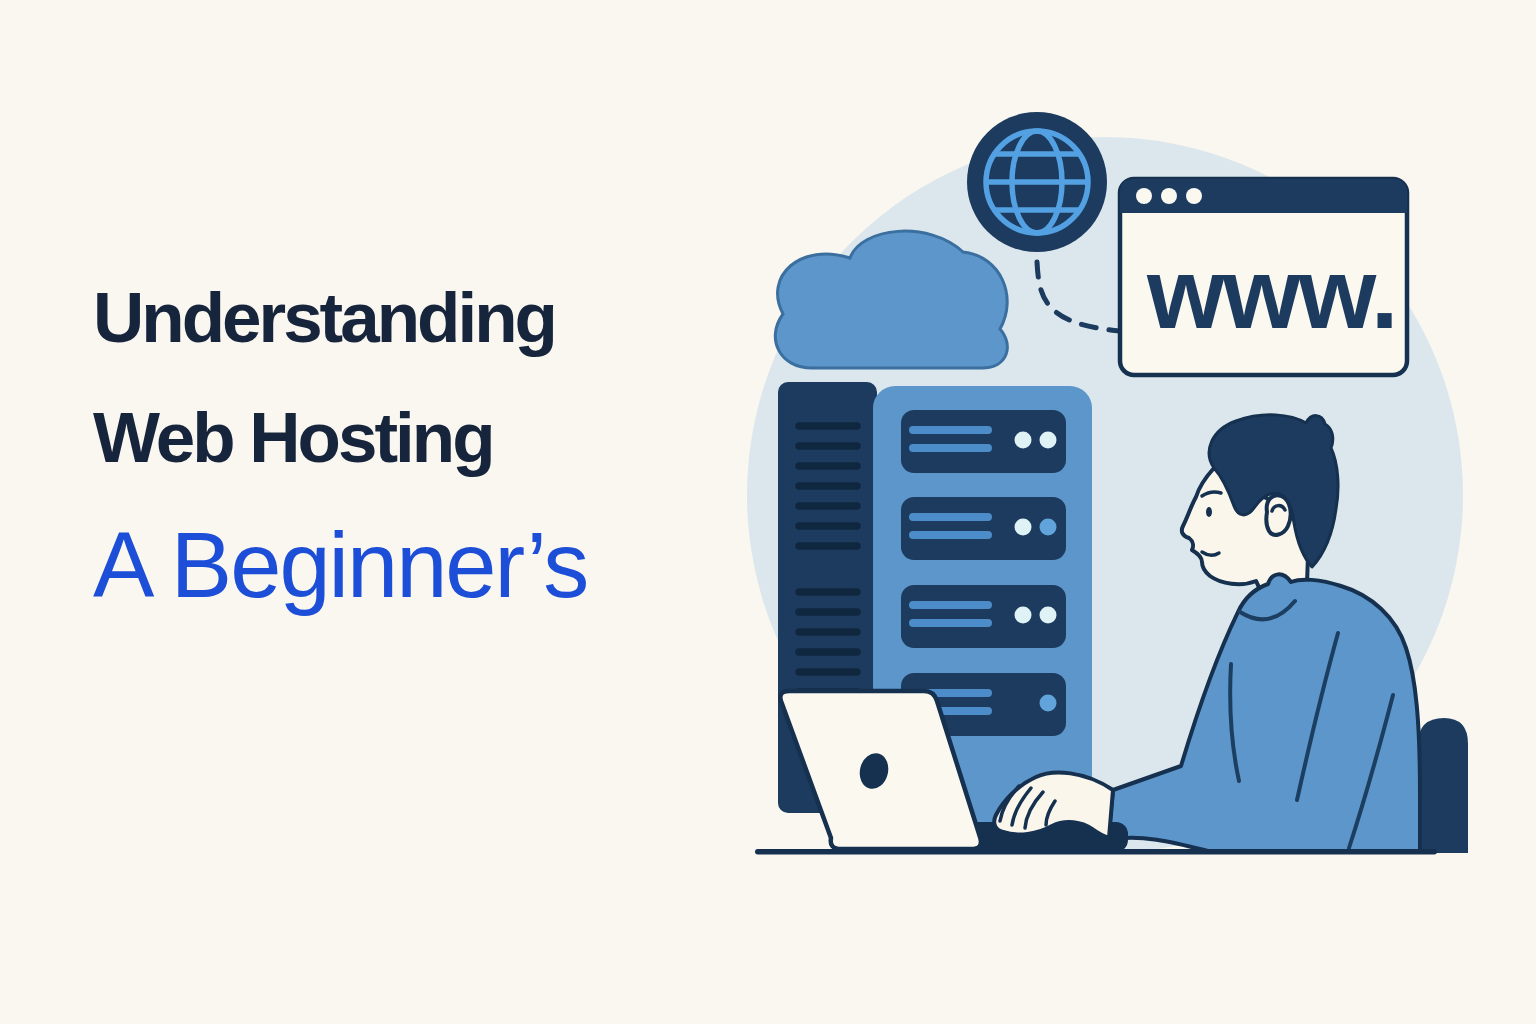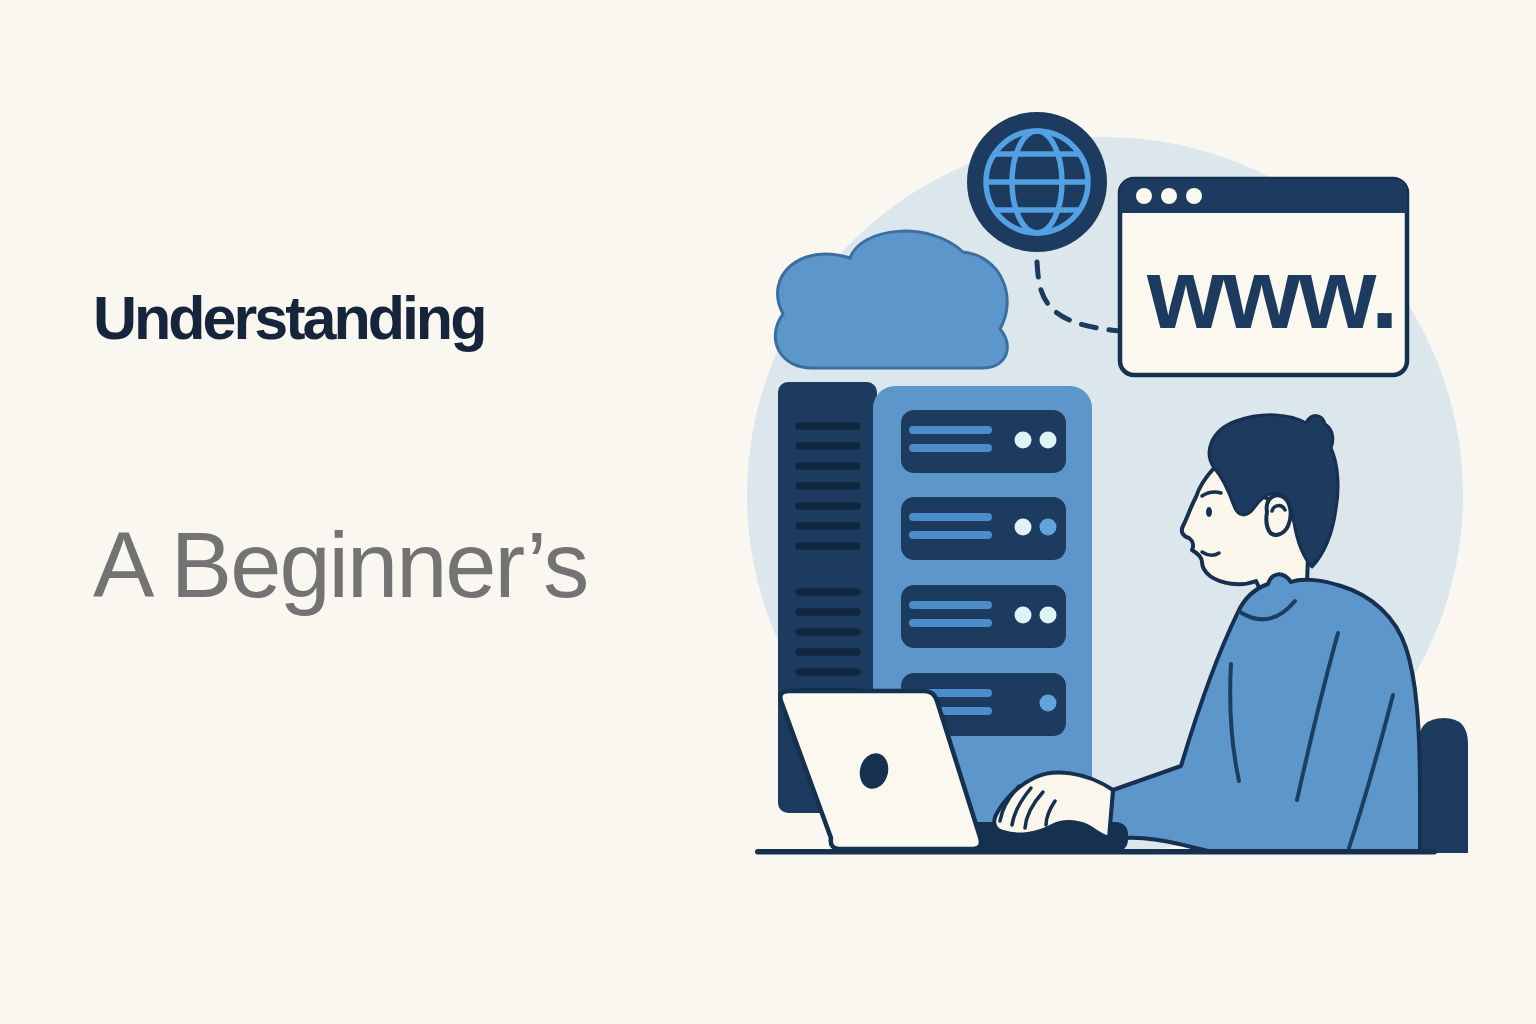--- a/index.html
+++ b/index.html
@@ -5,46 +5,47 @@
   html,body{margin:0;padding:0;}
   .canvas{
     position:relative;
     width:1536px;height:1024px;
     background:#FAF7F0;
     overflow:hidden;
     font-family:"Liberation Sans", sans-serif;
   }
   .hero-title{
     position:absolute;left:93px;top:258px;
-    font-size:61px;font-weight:700;line-height:120px;
+    font-size:71px;font-weight:700;line-height:120px;
     letter-spacing:-3px;color:#16243C;white-space:nowrap;
   }
   .hero-subtitle{
     position:absolute;left:93px;top:512px;
     font-size:92px;font-weight:400;line-height:106px;
-    letter-spacing:-2px;color:#737373;white-space:nowrap;
+    letter-spacing:-2px;color:#1d4ed8;white-space:nowrap;
   }
   svg.illustration{position:absolute;left:0;top:0;}
   .outline{stroke:#16304F;stroke-width:4;stroke-linejoin:round;}
   .fold{fill:none;stroke:#1C3E60;stroke-width:4;stroke-linecap:round;}
   .feature{fill:none;stroke:#16304F;stroke-width:3.5;stroke-linecap:round;}
   .wire{fill:none;stroke:#53A0E2;stroke-width:5.5;stroke-linecap:round;}
   .dashed{fill:none;stroke:#1C3B5E;stroke-width:5;stroke-linecap:round;stroke-dasharray:15 13;}
   .www-text{
     font-family:"Liberation Sans", sans-serif;
     font-size:100px;font-weight:700;letter-spacing:-2px;
   }
 </style>
 </head>
 <body>
 
 <div class="canvas">
 
   <div class="hero-title">
     <div>Understanding</div>
+    <div>Web Hosting</div>
   </div>
   <div class="hero-subtitle">
     <div>A Beginner’s</div>
   </div>
 
   <svg class="illustration" width="1536" height="1024" viewBox="0 0 1536 1024">
     <defs>
       <clipPath id="globeClip">
           <circle cx="1037" cy="182" r="51"></circle>
         </clipPath>

